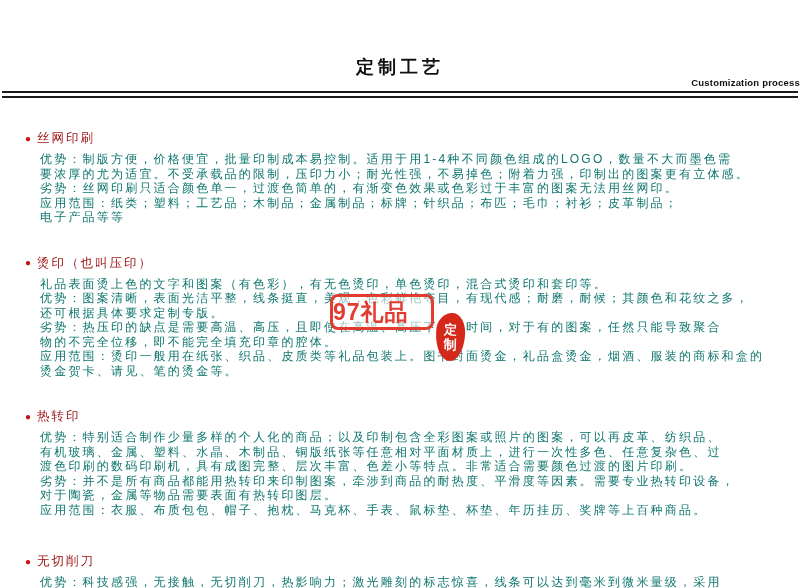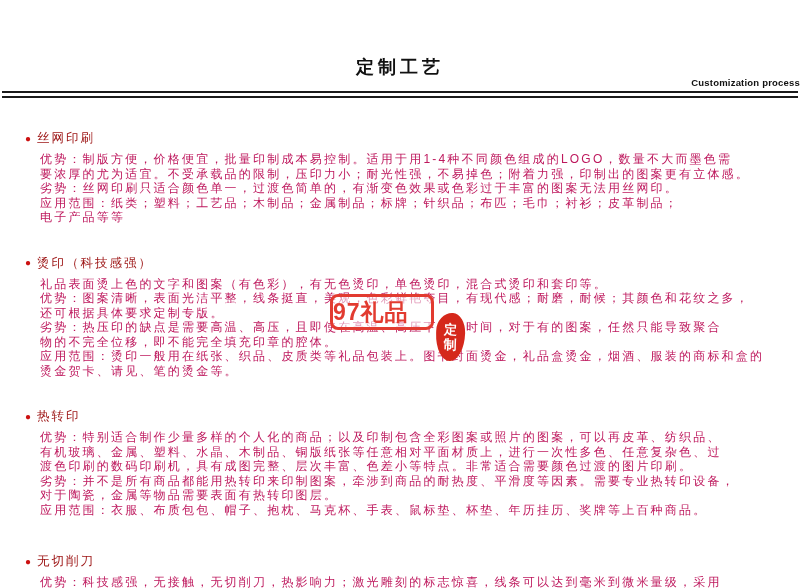--- a/index.html
+++ b/index.html
@@ -58,21 +58,21 @@
   .sec-title {
     color: #9b1111;
     font-size: 12.5px;
     letter-spacing: 2px;
     text-align: right;
   }
   .sec-body {
     font-size: 12px;
     line-height: 14.5px;
     letter-spacing: 2.2px;
-    color: #be185d;
+    color: #0f766e;
     white-space: pre-line;
   }
 
   
   .watermark-box {
     position: absolute;
     left: 330px;
     top: 266px;
     width: 104px;
     height: 36px;
@@ -134,21 +134,21 @@
       <div class="sec-body">优势：制版方便，价格便宜，批量印制成本易控制。适用于用1-4种不同颜色组成的LOGO，数量不大而墨色需
 要浓厚的尤为适宜。不受承载品的限制，压印力小；耐光性强，不易掉色；附着力强，印制出的图案更有立体感。
 劣势：丝网印刷只适合颜色单一，过渡色简单的，有渐变色效果或色彩过于丰富的图案无法用丝网印。
 应用范围：纸类；塑料；工艺品；木制品；金属制品；标牌；针织品；布匹；毛巾；衬衫；皮革制品；
 电子产品等等</div>
     </div>
 
     <div class="section">
       <div class="sec-title-row">
         <span class="bullet">●</span>
-        <span class="sec-title">烫印（科技感强）</span>
+        <span class="sec-title">烫印（也叫压印）</span>
       </div>
       <div class="sec-body">礼品表面烫上色的文字和图案（有色彩），有无色烫印，单色烫印，混合式烫印和套印等。
 优势：图案清晰，表面光洁平整，线条挺直，美观，色彩鲜艳夺目，有现代感；耐磨，耐候；其颜色和花纹之多，
 还可根据具体要求定制专版。
 劣势：热压印的缺点是需要高温、高压，且即使在高温、高压下很长时间，对于有的图案，任然只能导致聚合
 物的不完全位移，即不能完全填充印章的腔体。
 应用范围：烫印一般用在纸张、织品、皮质类等礼品包装上。图书封面烫金，礼品盒烫金，烟酒、服装的商标和盒的
 烫金贺卡、请见、笔的烫金等。</div>
     </div>
 

